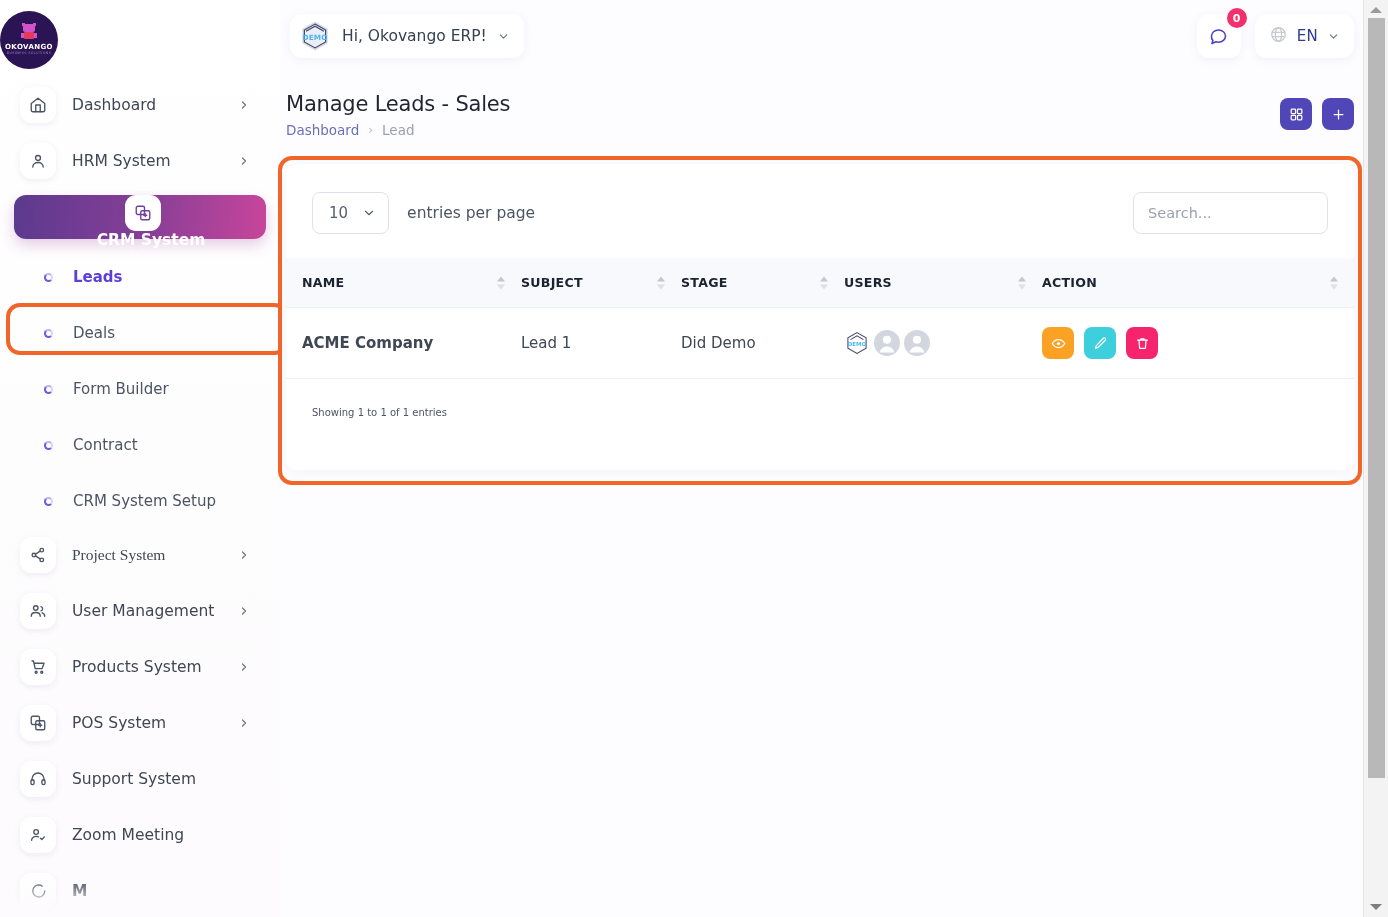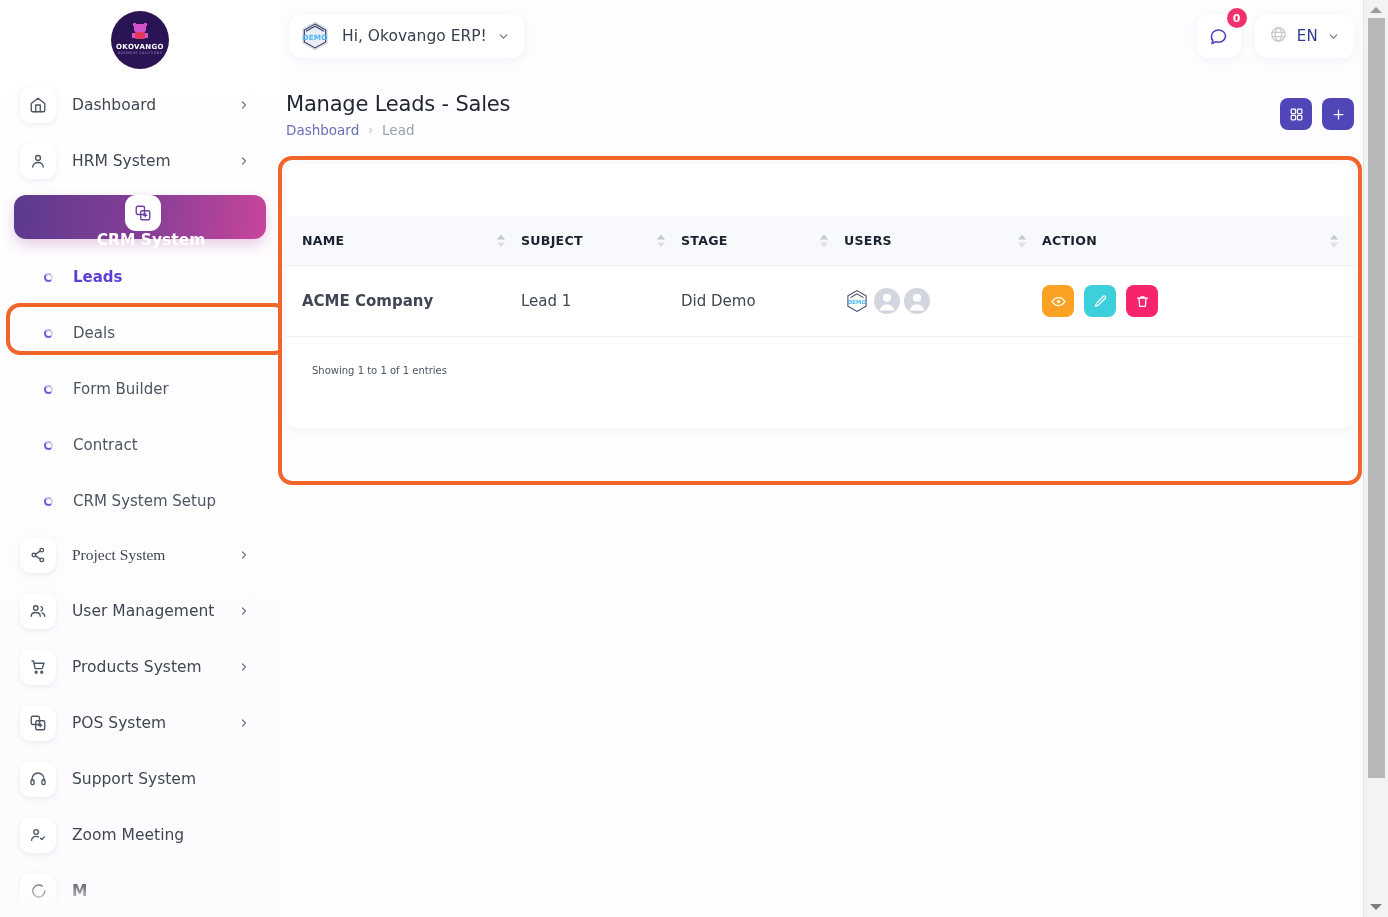--- a/index.html
+++ b/index.html
@@ -18,21 +18,21 @@
 
   
   .sidebar {
     width: 280px; height: 917px;
     background: linear-gradient(180deg,#ffffff 0%,#fdfbfd 100%);
     position: relative;
     flex: 0 0 280px;
     overflow: hidden;
     box-shadow: 1px 0 0 rgba(0,0,0,0.02);
   }
-  .logo-wrap { display:flex; justify-content:center; padding: 11px 0 14px 0; }
+  .logo-wrap { display:flex; justify-content:flex-start; padding: 11px 0 14px 0; }
   .logo {
     width: 58px; height: 58px; border-radius: 50%;
     background: #2b1453;
     display:flex; flex-direction:column; align-items:center; justify-content:center;
     overflow:hidden;
   }
   .logo .mascot { width: 16px; height: 17px; position: relative; margin-bottom:2px;}
   .logo .m-head { position:absolute; left:2px; top:0; width:12px; height:8px; background:#d152c9; border-radius:2px;}
   .logo .m-ear-l{position:absolute;left:1px;top:-1px;width:3px;height:3px;background:#d152c9;}
   .logo .m-ear-r{position:absolute;right:1px;top:-1px;width:3px;height:3px;background:#d152c9;}
@@ -519,20 +519,34 @@
           <svg width="15" height="15" viewBox="0 0 24 24" fill="none" stroke="#fff" stroke-width="2" stroke-linecap="round">
               <path d="M12 5v14M5 12h14"></path>
             </svg>
         </div>
       </div>
     </div>
 
     <div class="card-zone">
       <div class="card">
 
+        <div class="card-top">
+          <div class="per-page-select">
+            <span class="val">10</span>
+            <span class="cv">
+              <svg width="14" height="14" viewBox="0 0 24 24" fill="none" stroke="currentColor" stroke-width="2" stroke-linecap="round" stroke-linejoin="round">
+                  <path d="M6 9l6 6 6-6"></path>
+                </svg>
+            </span>
+          </div>
+          <span class="per-page-label">entries per page</span>
+          <div class="search-box">
+            <input type="text" placeholder="Search..." value="" style="">
+          </div>
+        </div>
 
         <table class="leads">
           <thead>
             <tr>
               <th class="col-name">
                 <span>NAME</span>
                 <span class="sorter">
                     <i class="up"></i>
                     <i class="dn"></i>
                   </span>

